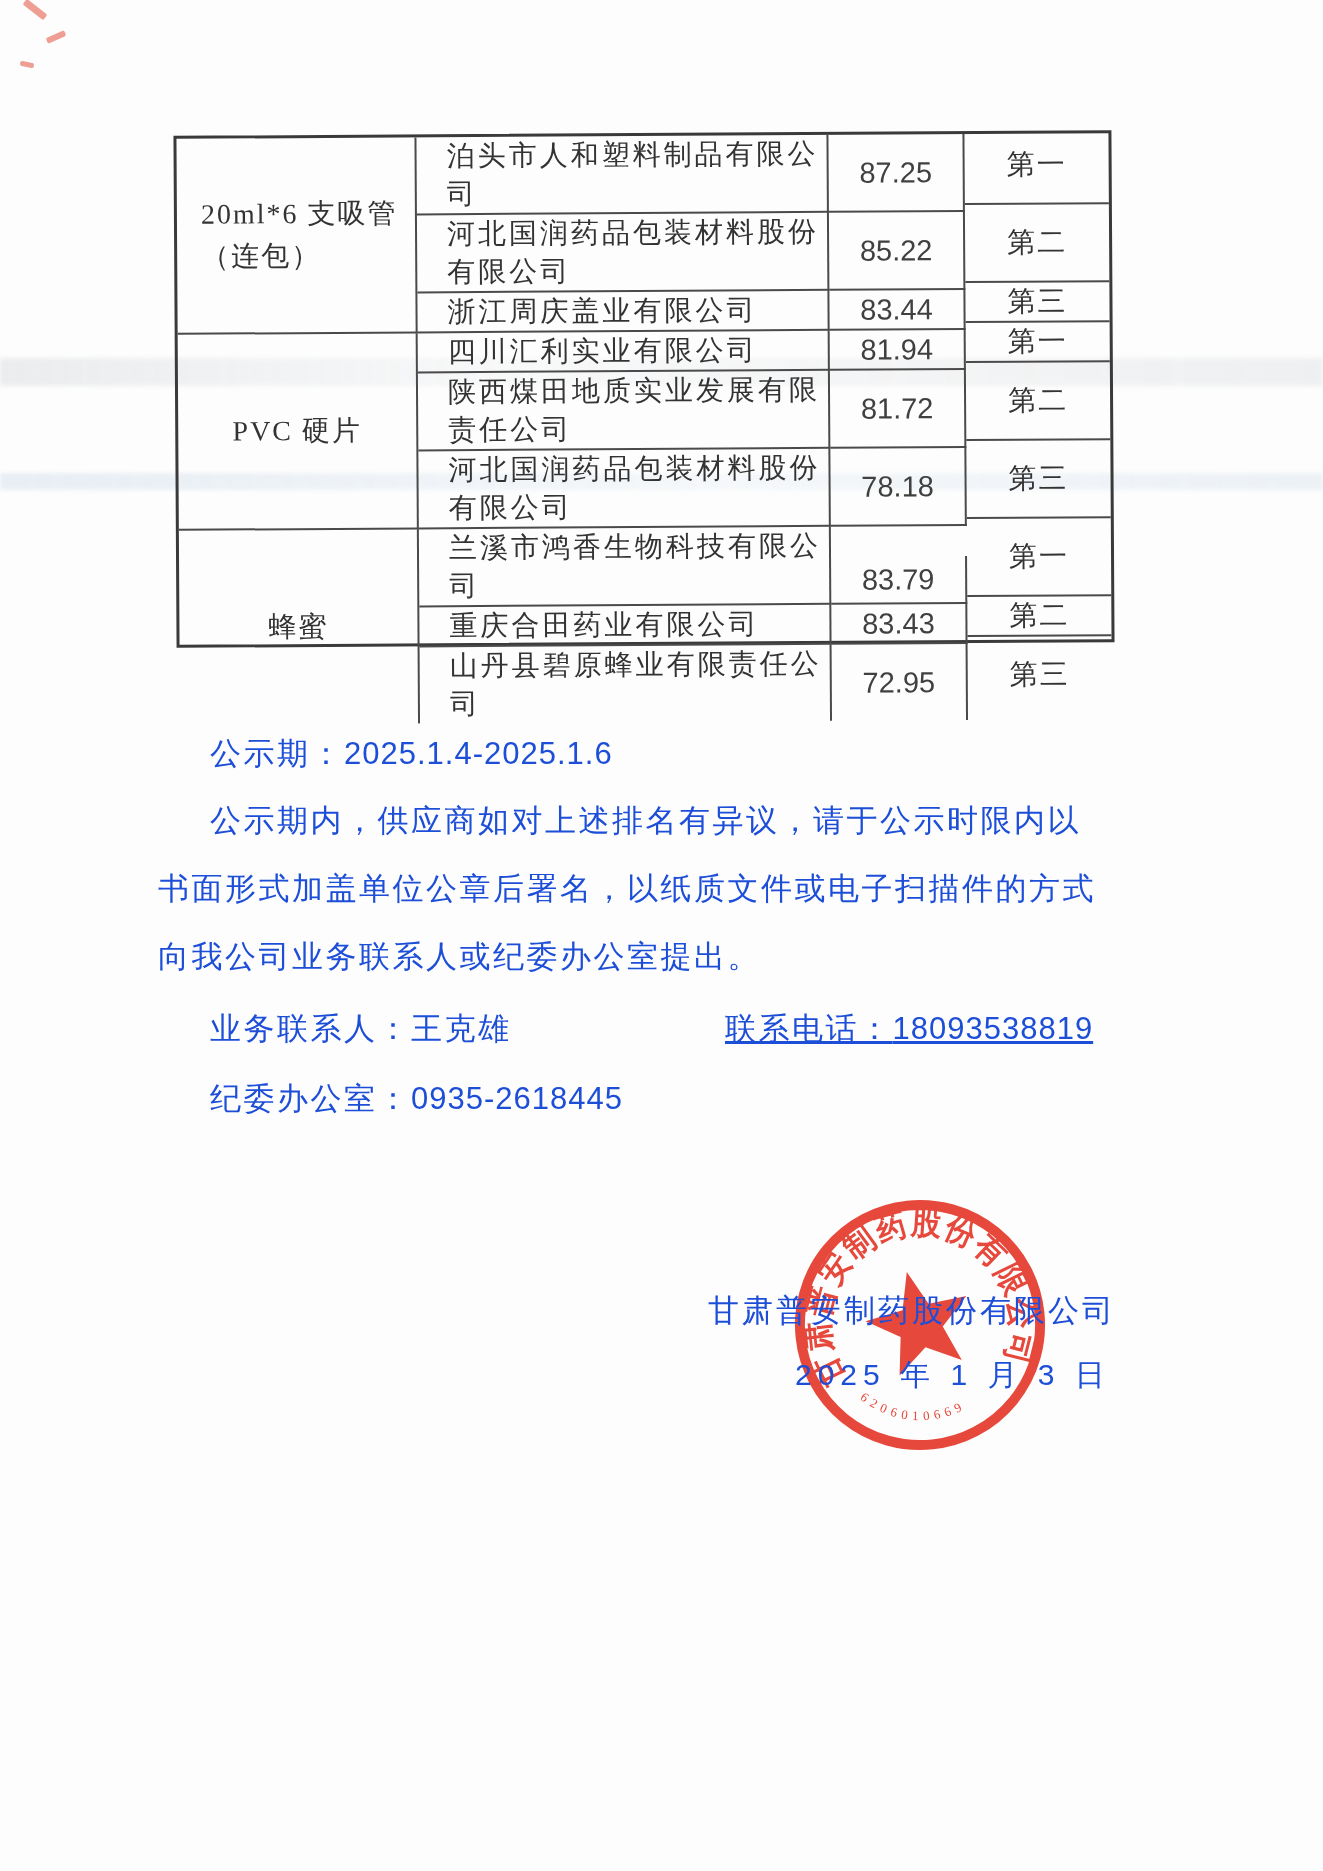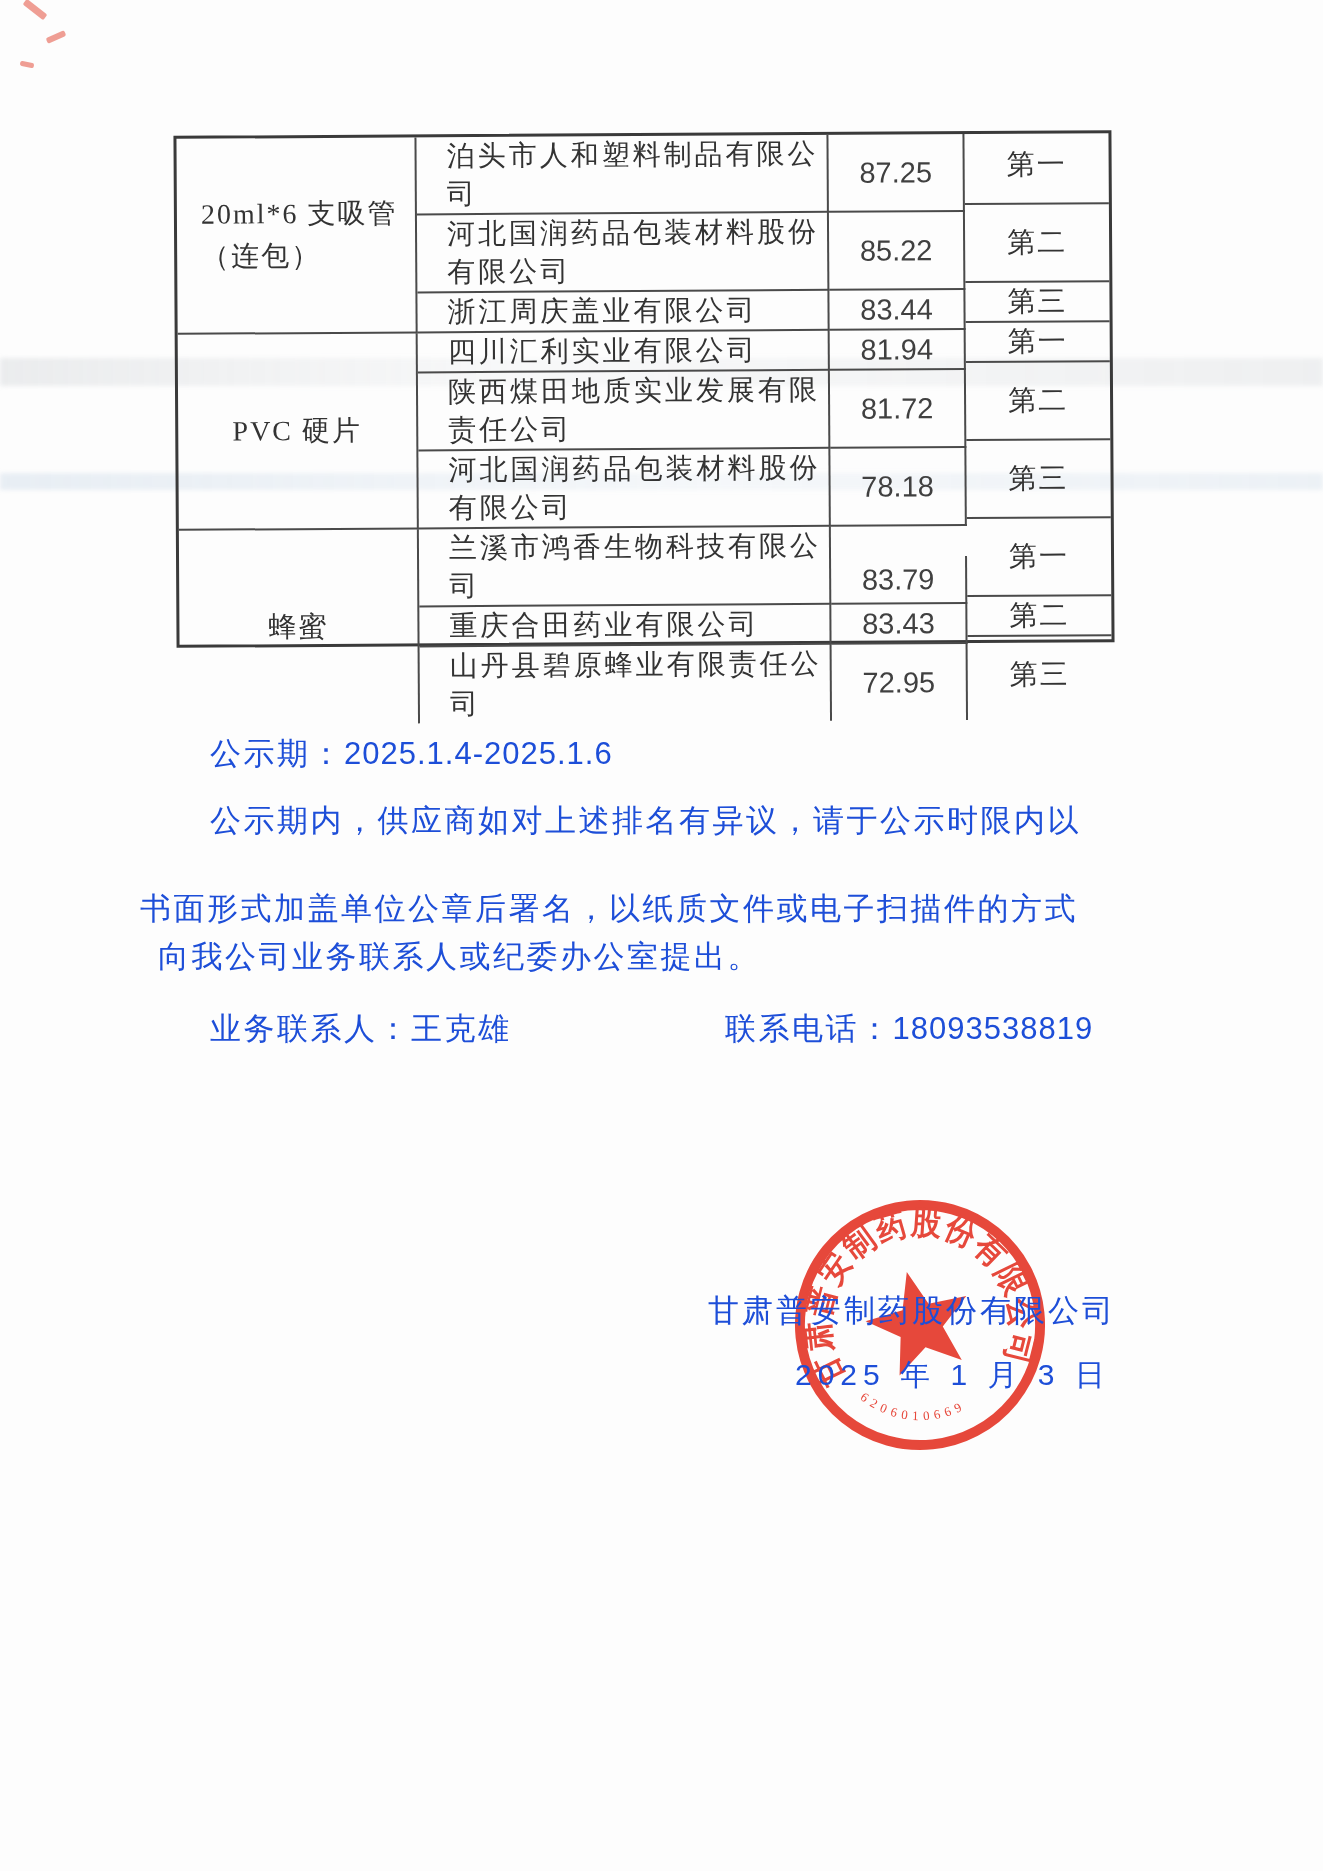--- a/index.html
+++ b/index.html
@@ -49,24 +49,24 @@
   .product-cell.center{justify-content:center;padding:0;}
   .company-cell{padding-left:30px;letter-spacing:3px;}
   .score-cell{justify-content:center;font-family:"Liberation Sans","DejaVu Sans",sans-serif;font-size:29px;letter-spacing:0;color:#404040;}
   .rank-cell{justify-content:center;transform:translateY(-7px);}
 
   
   .textline{position:absolute;font-size:31px;letter-spacing:2.5px;white-space:nowrap;color:#1d4ed8;}
   .num{font-family:"Liberation Sans","DejaVu Sans",sans-serif;letter-spacing:1px;}
   .line-period{left:210px;top:733px;}
   .line-p1{left:210px;top:800px;}
-  .line-p2{left:140px;top:868px;margin-top:20px;}
+  .line-p2{left:158px;top:868px;}
   .line-p3{left:158px;top:936px;}
   .line-contacts{left:210px;top:1008px;}
-  .line-contacts .phone-part{position:absolute;left:515px;top:0;white-space:nowrap;}
+  .line-contacts .phone-part{position:absolute;left:515px;top:0;white-space:nowrap;text-decoration:underline;}
   .line-office{left:210px;top:1078px;}
 
   
   .sig-company{left:708px;top:1290px;font-size:31px;letter-spacing:3px;z-index:3;}
   .sig-date{left:795px;top:1355px;font-size:30px;letter-spacing:6px;z-index:3;}
   .seal{
     position:absolute;left:791px;top:1196px;width:258px;height:258px;
     z-index:2;opacity:.92;
   }
 </style>
@@ -123,20 +123,21 @@
   <div class="textline line-period"><span>公示期：</span><span class="num">2025.1.4-2025.1.6</span></div>
 
   <div class="textline line-p1">公示期内，供应商如对上述排名有异议，请于公示时限内以</div>
   <div class="textline line-p2">书面形式加盖单位公章后署名，以纸质文件或电子扫描件的方式</div>
   <div class="textline line-p3">向我公司业务联系人或纪委办公室提出。</div>
 
   <div class="textline line-contacts">
     <span>业务联系人：</span><span>王克雄</span>
     <span class="phone-part"><span>联系电话：</span><span class="num">18093538819</span></span>
   </div>
+  <div class="textline line-office"><span>纪委办公室：</span><span class="num">0935-2618445</span></div>
 
   <div class="textline sig-company">甘肃普安制药股份有限公司</div>
   <div class="textline sig-date num">2025 年 1 月 3 日</div>
 
   <div class="seal">
     <svg width="258" height="258" viewBox="0 0 260 260">
       <g transform="rotate(-6 130 130)">
         <circle cx="130" cy="130" r="121" fill="none" stroke="#e5392b" stroke-width="10"></circle>
         <path id="seal-ring-path" d="M 50.3 176 A 92 92 0 1 1 209.7 176" fill="none"></path>
         <text font-size="33" fill="#e5392b" font-weight="bold" letter-spacing="2">

